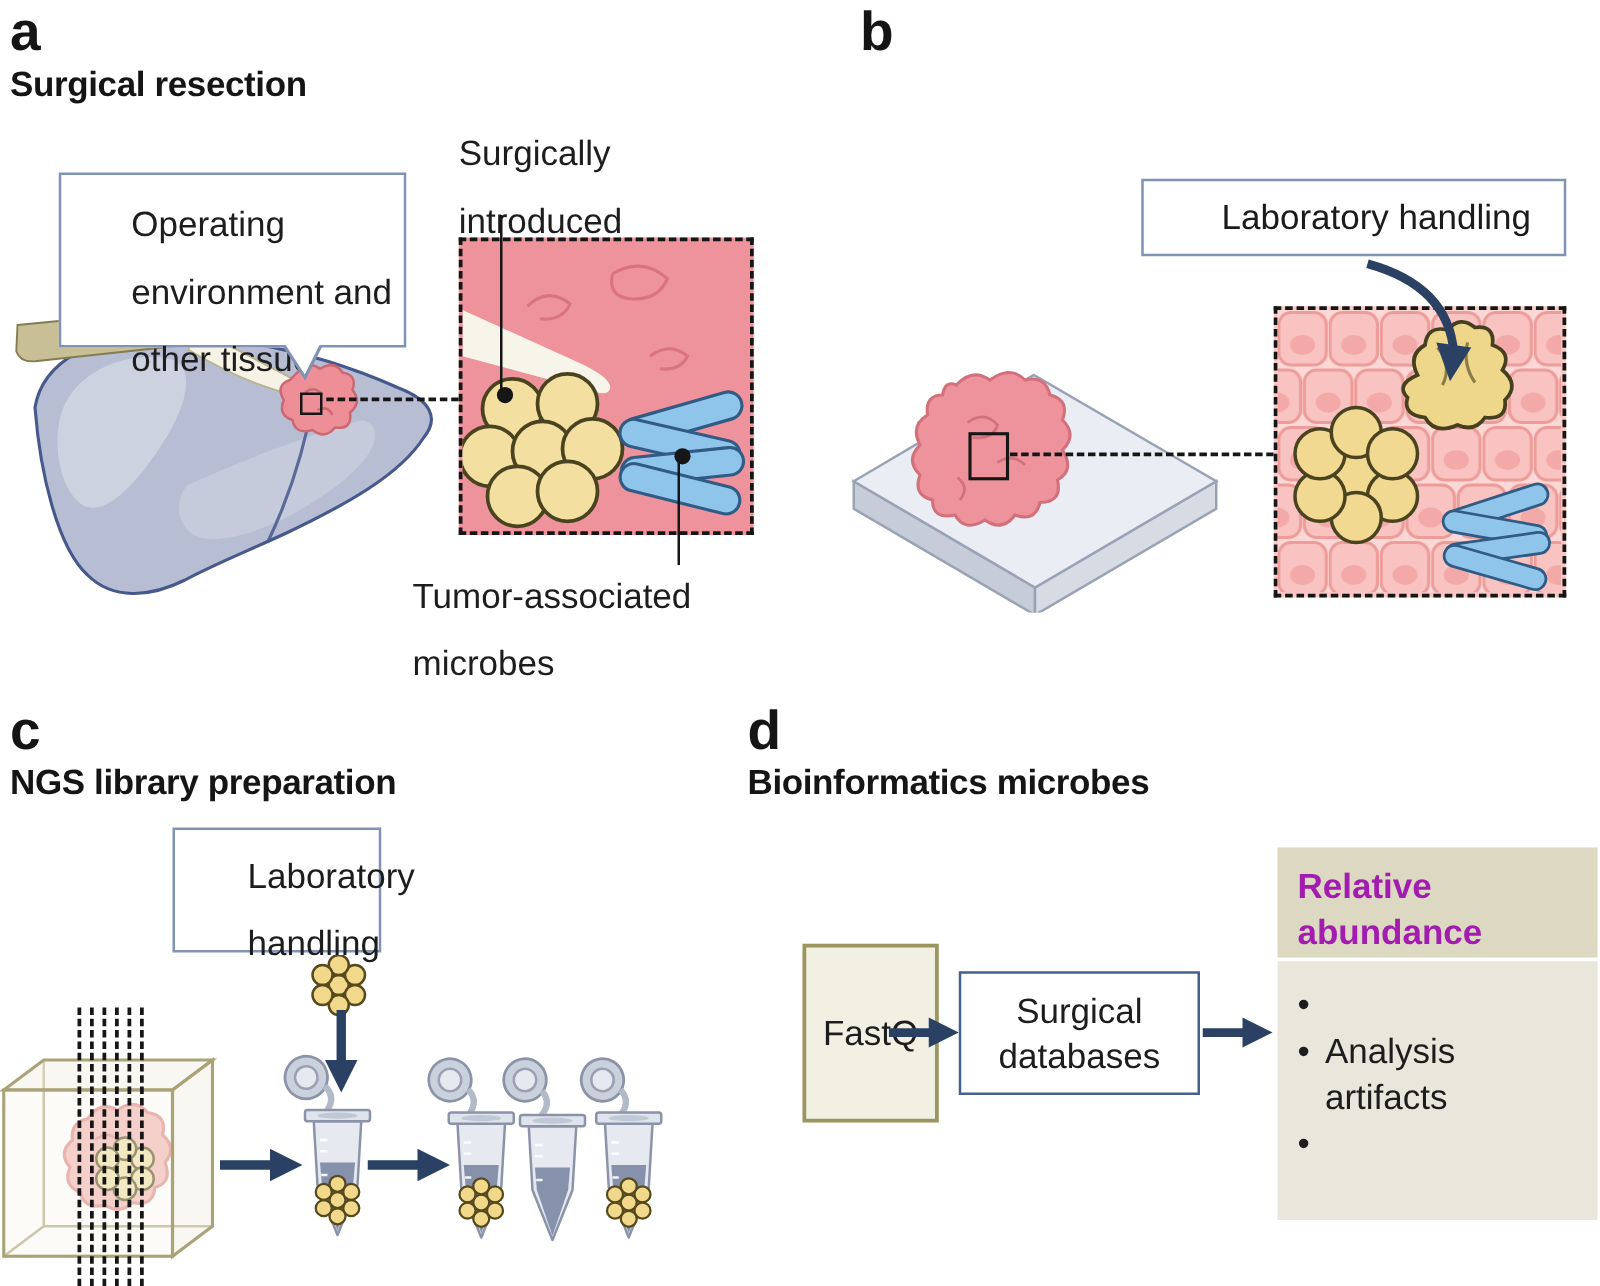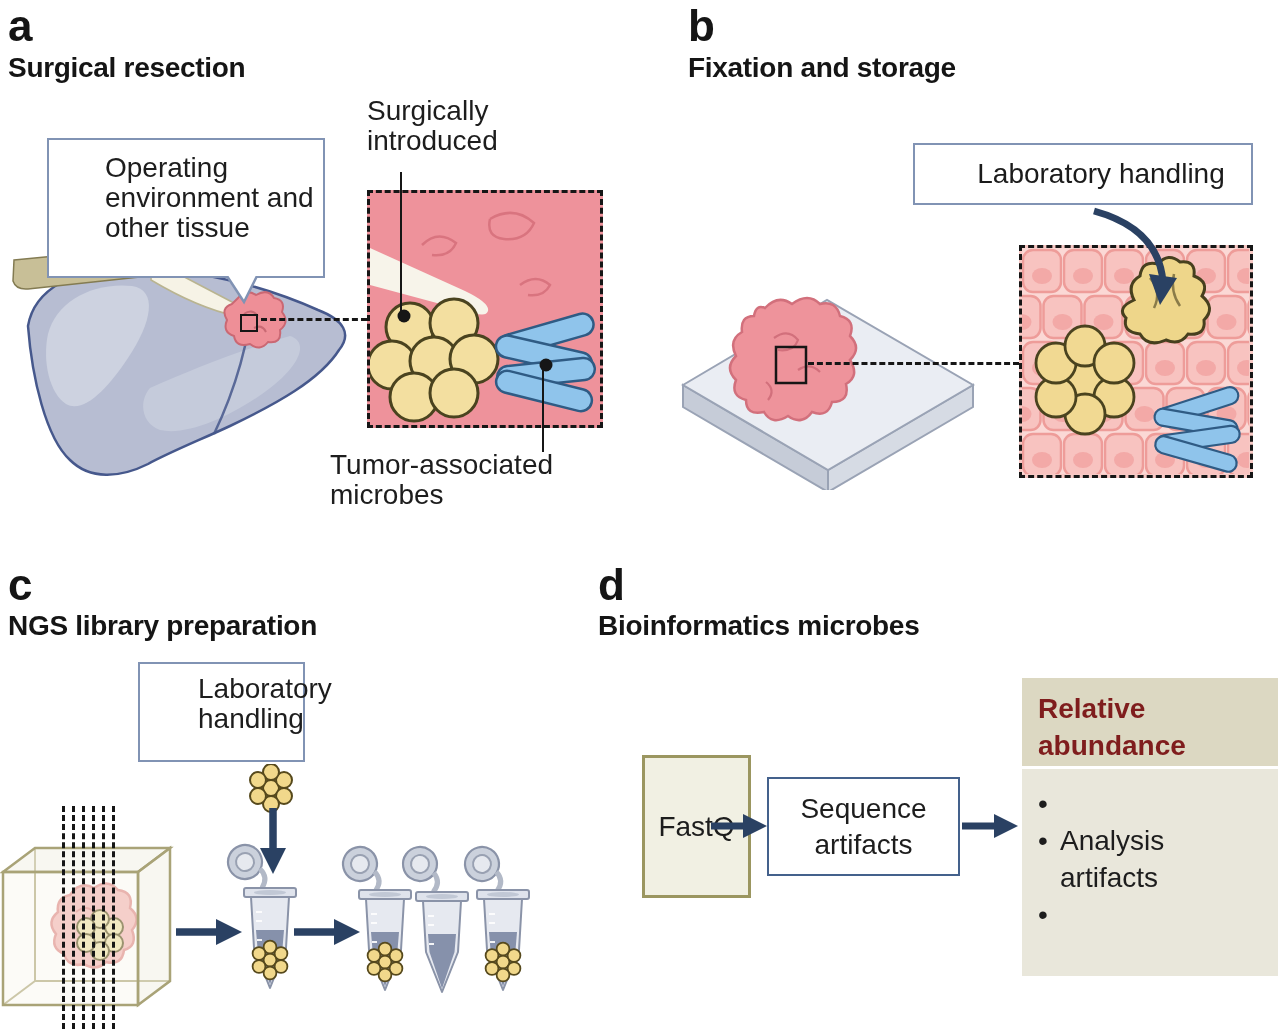--- a/index.html
+++ b/index.html
@@ -1,30 +1,30 @@
 <!DOCTYPE html>
 <html><head>
 <meta charset="utf-8">
 <style>
   html,body{margin:0;padding:0;background:#fff;}
   .stage{position:relative;width:1280px;height:1029px;background:#ffffff;overflow:hidden;
          font-family:"Liberation Sans","DejaVu Sans",sans-serif;color:#1b1b1b;}
   .abs{position:absolute;}
   .plabel{font-size:44px;font-weight:700;line-height:1;letter-spacing:-1px;color:#151515;}
   .ptitle{font-size:28px;font-weight:700;letter-spacing:-0.3px;color:#151515;}
-  .note{font-size:28px;line-height:30px;color:#1d1d1d;}
+  .note{font-size:28px;line-height:54px;color:#1d1d1d;}
   .labbox{background:#fff;border:2px solid #8193b4;box-sizing:border-box;padding-left:36px;}
   .dashbox{border:3.5px dashed #161616;box-sizing:border-box;}
   .hdash{height:0;border-top:3px dashed #161616;}
   .vdash{width:0;border-left:3px dashed #161616;}
   .vline{width:0;border-left:2.5px solid #161616;}
   .flowbox{box-sizing:border-box;display:flex;align-items:center;justify-content:center;
            text-align:center;font-size:28px;line-height:36px;color:#1d1d1d;}
   .rahead{background:#dcd8c2;box-sizing:border-box;padding:12px 0 0 16px;
-          font-size:28px;line-height:37px;font-weight:700;color:#7f1d1d;}
+          font-size:28px;line-height:37px;font-weight:700;color:#a21caf;}
   .ralist{background:#e9e7db;box-sizing:border-box;padding:16px 0 0 16px;}
   .rali{display:flex;font-size:28px;line-height:37px;color:#1d1d1d;}
   .blt{width:22px;flex:0 0 22px;text-align:left;}
   .rtxt{width:205px;}
 </style>
 </head>
 <body>
 
 <div class="stage">
 
@@ -86,21 +86,20 @@
             <rect x="-49" y="-11" width="98" height="22" rx="11"></rect>
           </g>
       </g>
       <circle cx="176" cy="172" r="6.5" fill="#161616"></circle>
     </svg>
   </div>
   <div class="abs vline" style="left:542px;top:368px;height:84px;"></div>
   <div class="abs note" style="left:330px;top:450px;width:280px;">Tumor-associated microbes</div>
 
   <div class="abs plabel" style="left:688px;top:4px;">b</div>
-  <div class="abs ptitle" style="left:688px;top:52px;">Fixation and storage</div>
 
   <div class="abs labbox" style="left:913px;top:143px;width:340px;height:62px;">
     <div style="font-size:28px;line-height:58px;text-align:center;">Laboratory handling</div>
   </div>
 
   <svg class="abs" style="left:670px;top:290px;" width="320" height="200" viewBox="0 0 320 200">
     <path d="M13,95 L158,180 L158,202 L13,117 Z" fill="#c6ccd8" stroke="#9aa3b5" stroke-width="2"></path>
     <path d="M158,180 L303,95 L303,117 L158,202 Z" fill="#d6dbe4" stroke="#9aa3b5" stroke-width="2"></path>
     <path d="M13,95 L157,10 L303,95 L158,180 Z" fill="#eaedf3" stroke="#9aa3b5" stroke-width="2"></path>
     <path d="M95,18 Q108,4 122,14 Q138,2 150,14 Q166,10 170,26 Q186,30 180,46 Q192,58 180,70 Q190,86 176,94 Q180,112 162,112 Q158,128 142,122 Q132,136 118,126 Q102,136 94,122 Q76,126 76,110 Q60,106 66,90 Q54,78 66,66 Q58,50 72,42 Q70,26 84,26 Q86,14 95,18 Z" fill="#ee939b" stroke="#d2707c" stroke-width="2.5"></path>
@@ -290,21 +289,21 @@
   <div class="abs flowbox" style="left:598px;top:755px;width:109px;height:143px;background:#f1f0e3;border:3px solid #9b9660;margin-left:44px;">
     <span>FastQ</span>
   </div>
 
   <svg class="abs" style="left:711px;top:812px;" width="58" height="28" viewBox="0 0 58 28">
     <line x1="0" y1="14" x2="34" y2="14" stroke="#2a4163" stroke-width="7"></line>
     <polygon points="32,2 32,26 56,14" fill="#2a4163"></polygon>
   </svg>
 
   <div class="abs flowbox" style="left:767px;top:777px;width:193px;height:99px;background:#ffffff;border:2.5px solid #44618c;">
-    <span style="width:150px;">Sequence artifacts</span>
+    <span style="width:150px;">Surgical databases</span>
   </div>
 
   <svg class="abs" style="left:962px;top:812px;" width="58" height="28" viewBox="0 0 58 28">
     <line x1="0" y1="14" x2="34" y2="14" stroke="#2a4163" stroke-width="7"></line>
     <polygon points="32,2 32,26 56,14" fill="#2a4163"></polygon>
   </svg>
 
   <div class="abs rahead" style="left:1022px;top:678px;width:256px;height:88px;">
     <span>Relative abundance</span>
   </div>

